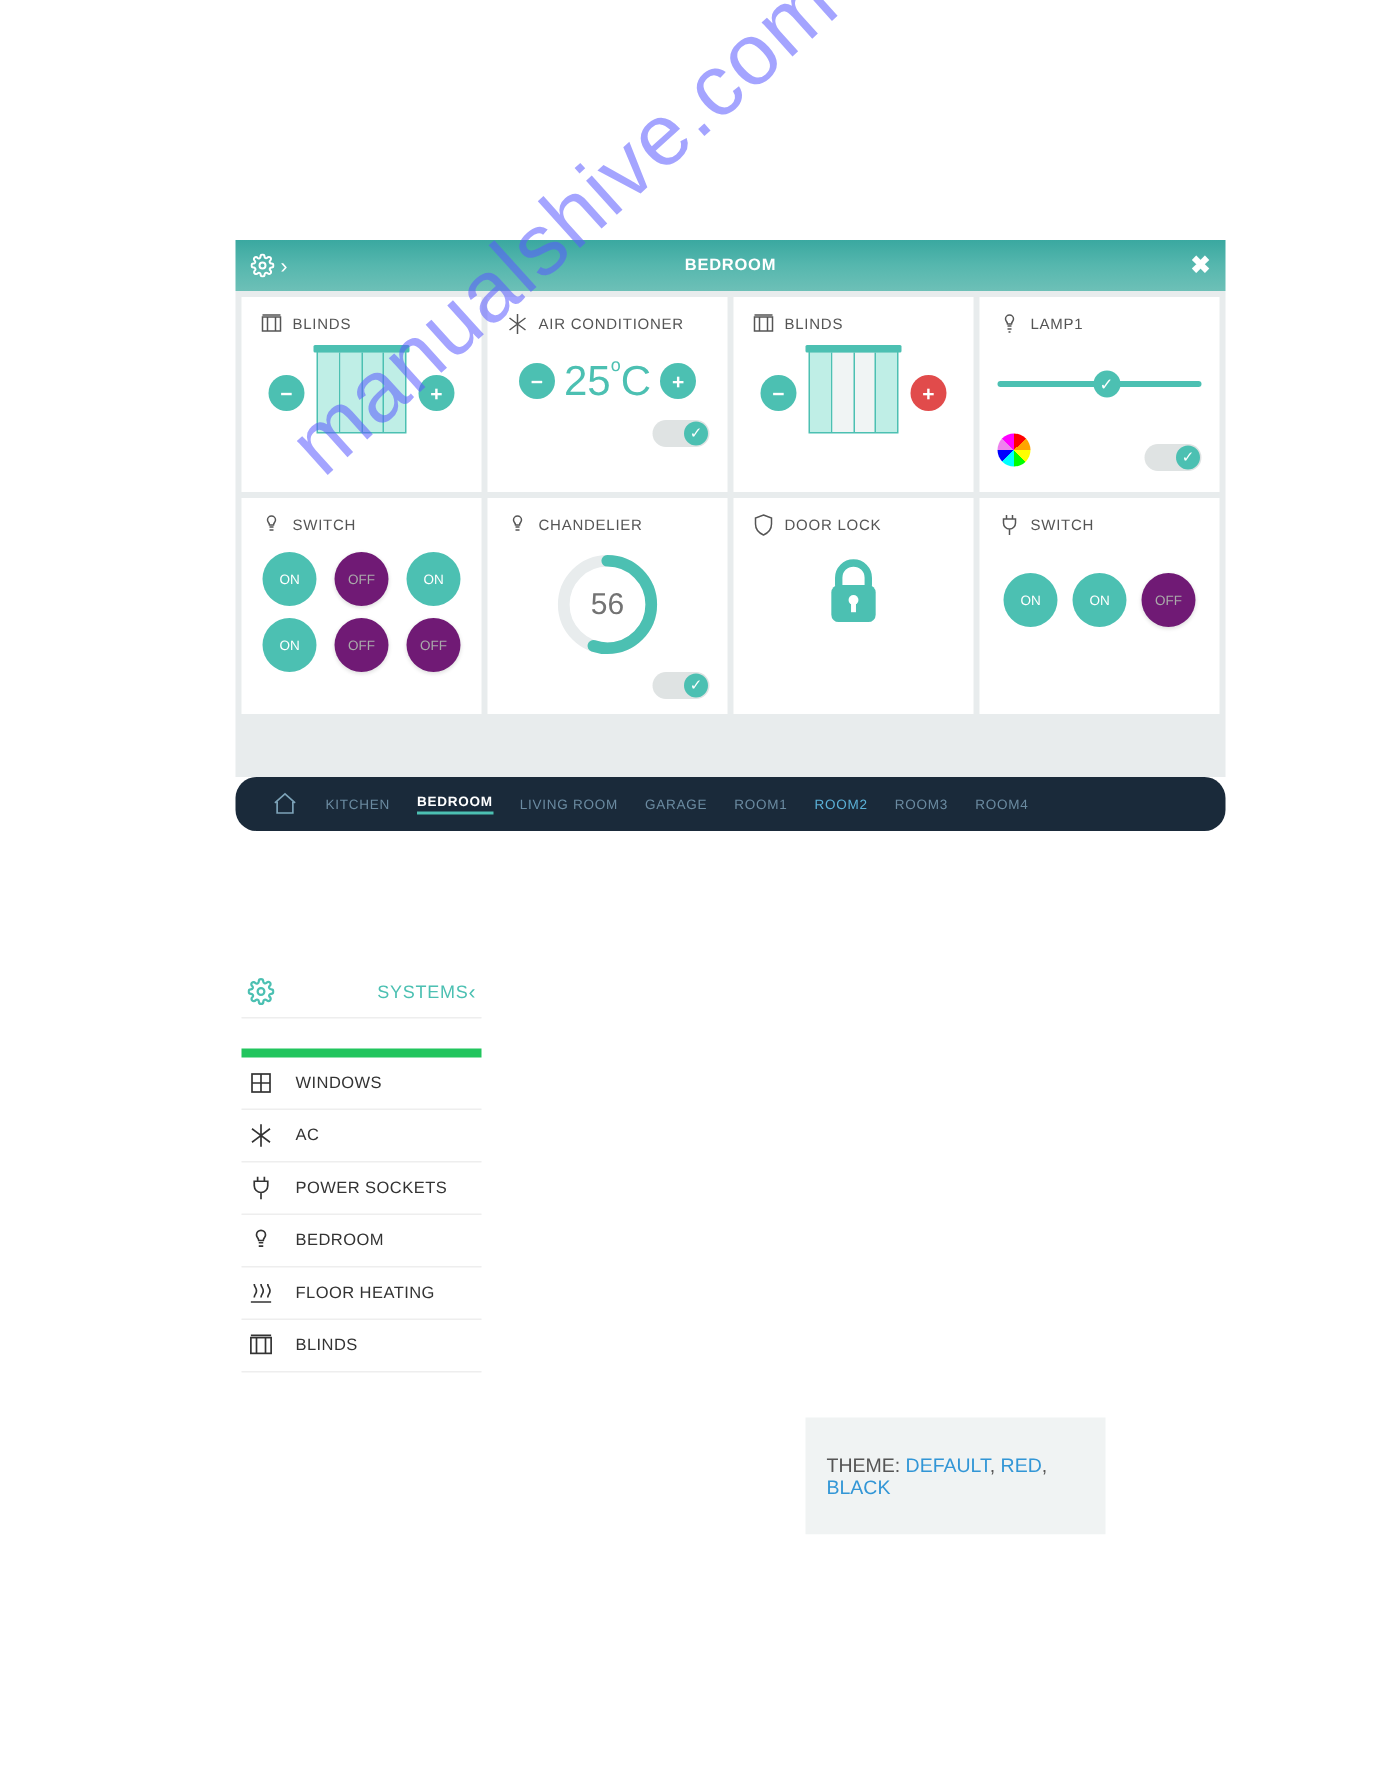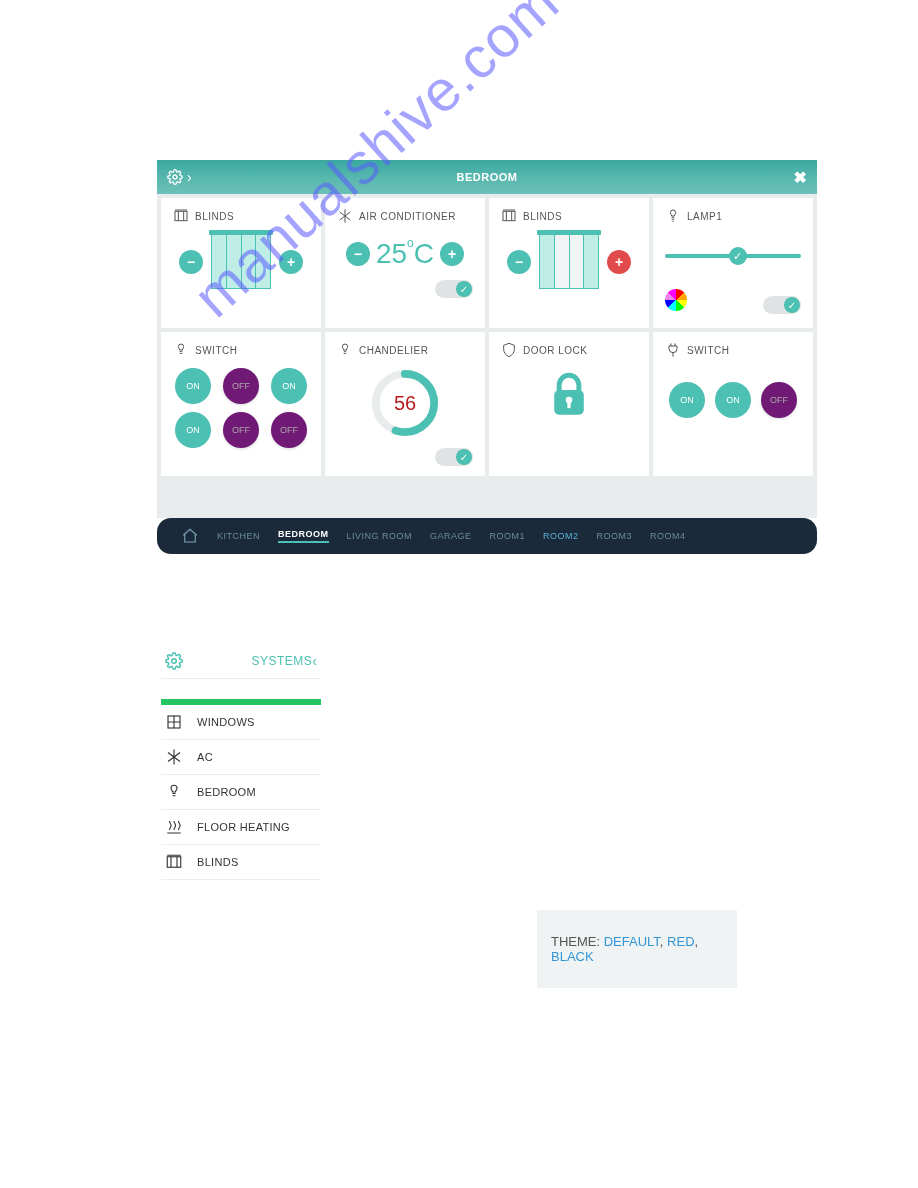--- a/index.html
+++ b/index.html
@@ -61,21 +61,21 @@
   .colorwheel { width:22px; height:22px; border-radius:50%; background: conic-gradient(red 0 45deg, orange 45deg 90deg, yellow 90deg 135deg, lime 135deg 180deg, cyan 180deg 225deg, blue 225deg 270deg, violet 270deg 315deg, magenta 315deg 360deg); cursor:pointer; }
 
   .switch-body { display:grid; grid-template-columns: repeat(3,1fr); gap:8px; margin-top:6px; justify-items:center; }
   .pill { width:36px; height:36px; border-radius:50%; display:flex; align-items:center; justify-content:center; font-size:9px; color:#fff; cursor:pointer; border:none; }
   .pill.off { background:#701a75; color:#aaa; box-shadow:0 1px 3px rgba(0,0,0,0.15); }
   .pill.on { background:#4cc0b2; }
 
   .chand-body { display:flex; flex-direction:column; align-items:center; margin-top:6px; }
   .ring { width:70px; height:70px; position:relative; }
   .ring svg { width:100%; height:100%; transform:rotate(-90deg); }
-  .ring .num { position:absolute; inset:0; display:flex; align-items:center; justify-content:center; color:#b91c1c; font-size:20px; }
+  .ring .num { position:absolute; inset:0; display:flex; align-items:center; justify-content:center; color:#737373; font-size:20px; }
 
   .lock-body { display:flex; align-items:center; justify-content:center; margin-top:14px; }
   .lock-ic { width:40px; height:46px; color:#4cc0b2; }
 
   .outlet-body { display:flex; gap:10px; justify-content:center; margin-top:24px; }
 
   .gap-strip { height: 38px; background:#e8eced; }
 
   .bottombar { background:#1a2a3a; height:36px; display:flex; align-items:center; padding:0 24px; gap:18px;border-radius:14px; }
   .bottombar .home-ic { width:18px; height:18px; color:#7da3b8; cursor:pointer; }
@@ -308,20 +308,26 @@
         <span class="lbl">WINDOWS</span>
       </div>
       <div class="sys-item">
         <svg class="ic" viewBox="0 0 24 24" fill="none" stroke="#333" stroke-width="1.5">
               <path d="M12 2v20M4 6l16 12M20 6L4 18"></path>
             </svg>
         <span class="lbl">AC</span>
       </div>
       <div class="sys-item">
         <svg class="ic" viewBox="0 0 24 24" fill="none" stroke="#333" stroke-width="1.5">
+              <path d="M9 2v4M15 2v4M6 6h12v4a6 6 0 0 1-12 0V6zM12 16v6"></path>
+            </svg>
+        <span class="lbl">POWER SOCKETS</span>
+      </div>
+      <div class="sys-item">
+        <svg class="ic" viewBox="0 0 24 24" fill="none" stroke="#333" stroke-width="1.5">
               <path d="M12 3a4 4 0 0 1 4 4c0 2-2 3-2 5h-4c0-2-2-3-2-5a4 4 0 0 1 4-4zM10 14h4M10 17h4"></path>
             </svg>
         <span class="lbl">BEDROOM</span>
       </div>
       <div class="sys-item">
         <svg class="ic" viewBox="0 0 24 24" fill="none" stroke="#333" stroke-width="1.5">
               <path d="M6 4c0 3 2 3 2 6s-2 3-2 6M12 4c0 3 2 3 2 6s-2 3-2 6M18 4c0 3 2 3 2 6s-2 3-2 6M3 20h18"></path>
             </svg>
         <span class="lbl">FLOOR HEATING</span>
       </div>

